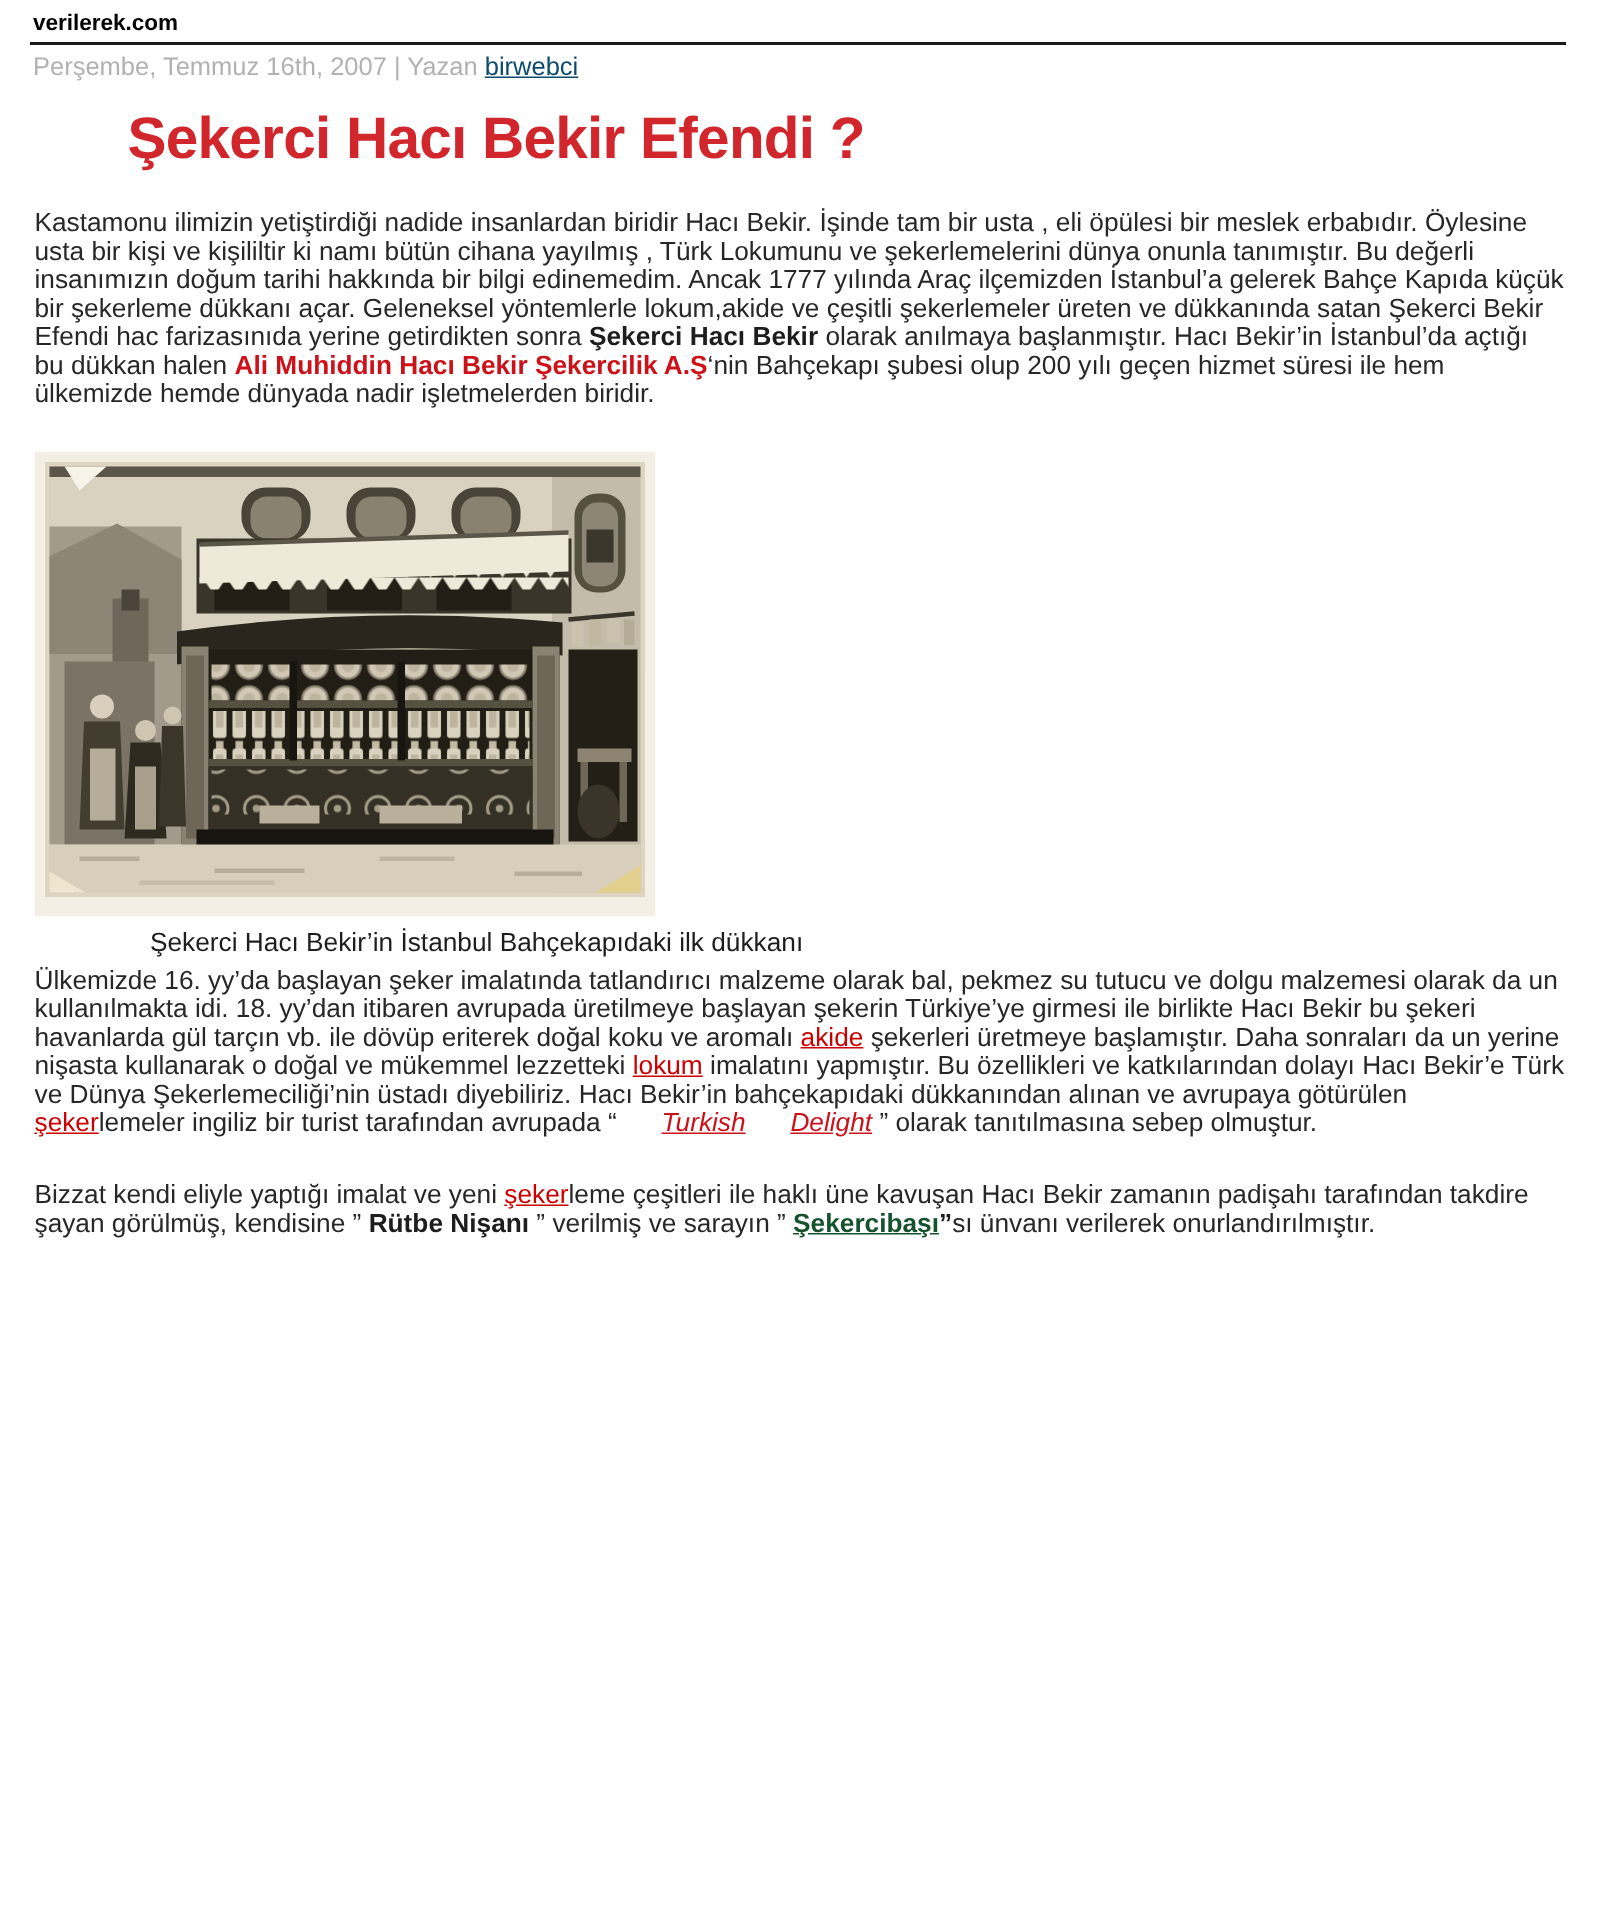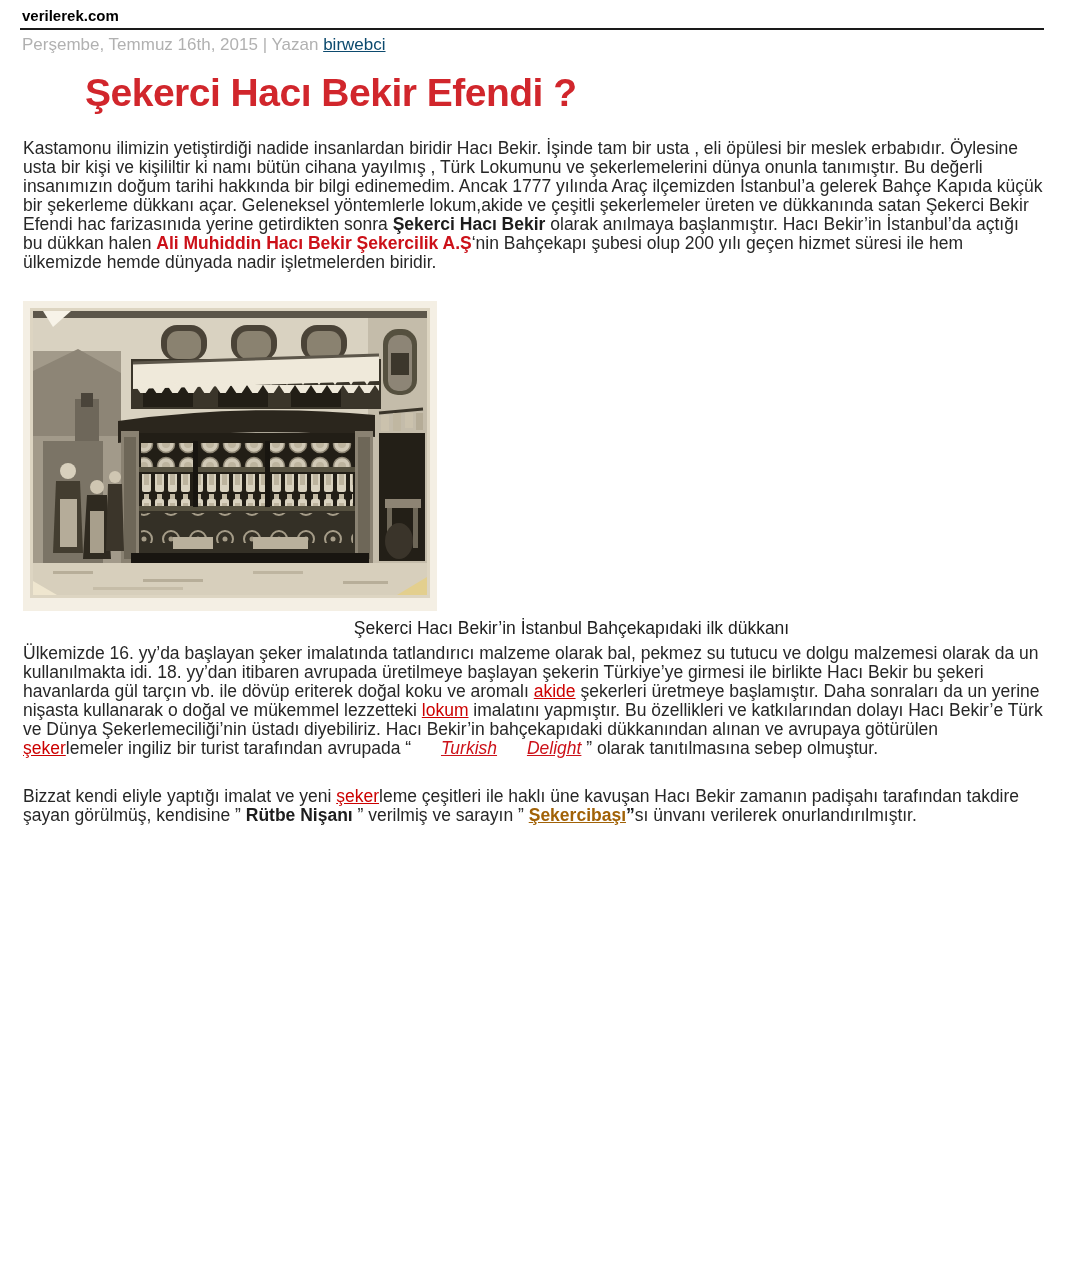--- a/index.html
+++ b/index.html
@@ -23,35 +23,35 @@
     margin:16px 0 0 85px;
   }
 
   
   .article-body { margin:24px 24px 0 23px; font-size:17.5px; line-height:19px; }
   .article-body p { margin:0 0 29px 0; }
   .seg-bold { font-weight:bold; color:#1d1d1d; }
   .seg-redbold { font-weight:bold; color:#cc1119; }
   .seg-link { color:#cc0000; text-decoration:underline; cursor:pointer; }
   .seg-link-bi { color:#cc1119; font-weight:normal; font-style:italic; text-decoration:underline; cursor:pointer;margin-left:25px; }
-  .seg-link-bold { color:#a16207; font-weight:bold; text-decoration:underline; cursor:pointer; }
+  .seg-link-bold { color:#14532d; font-weight:bold; text-decoration:underline; cursor:pointer; }
 
   
-  .photo-figure { margin:0 0 6px 0;text-align:center; }
+  .photo-figure { margin:0 0 6px 0; }
   .photo-frame { width:414px; height:310px; display:block; }
   .photo-caption { margin:8px 0 0 77px; font-size:17.5px; color:#1d1d1d; }
 </style>
 </head>
 <body>
 
 <header class="masthead">
   <span class="site-name">verilerek.com</span>
 </header>
 <hr class="header-rule">
-<div class="date-line"><span>Perşembe, Temmuz 16th, 2015 | Yazan </span><span class="author-link">birwebci</span></div>
+<div class="date-line"><span>Perşembe, Temmuz 16th, 2007 | Yazan </span><span class="author-link">birwebci</span></div>
 
 <h1 class="article-title">Şekerci Hacı Bekir Efendi ?</h1>
 
 <div class="article-body">
 
   <p><span>Kastamonu ilimizin yetiştirdiği nadide insanlardan biridir Hacı Bekir. İşinde tam bir usta , eli öpülesi bir meslek erbabıdır. Öylesine usta bir kişi ve kişililtir ki namı bütün cihana yayılmış , Türk Lokumunu ve şekerlemelerini dünya onunla tanımıştır. Bu değerli insanımızın doğum tarihi hakkında bir bilgi edinemedim. Ancak 1777 yılında Araç ilçemizden İstanbul’a gelerek Bahçe Kapıda küçük bir şekerleme dükkanı açar. Geleneksel yöntemlerle lokum,akide ve çeşitli şekerlemeler üreten ve dükkanında satan Şekerci Bekir Efendi hac farizasınıda yerine getirdikten sonra </span><span class="seg-bold">Şekerci Hacı Bekir</span><span> olarak anılmaya başlanmıştır. Hacı Bekir’in İstanbul’da açtığı bu dükkan halen </span><span class="seg-redbold">Ali Muhiddin Hacı Bekir Şekercilik A.Ş</span><span>‘nin Bahçekapı şubesi olup 200 yılı geçen hizmet süresi ile hem ülkemizde hemde dünyada nadir işletmelerden biridir.</span></p>
 
   <figure class="photo-figure">
     <svg class="photo-frame" viewBox="0 0 414 310" role="img">
       <defs>

